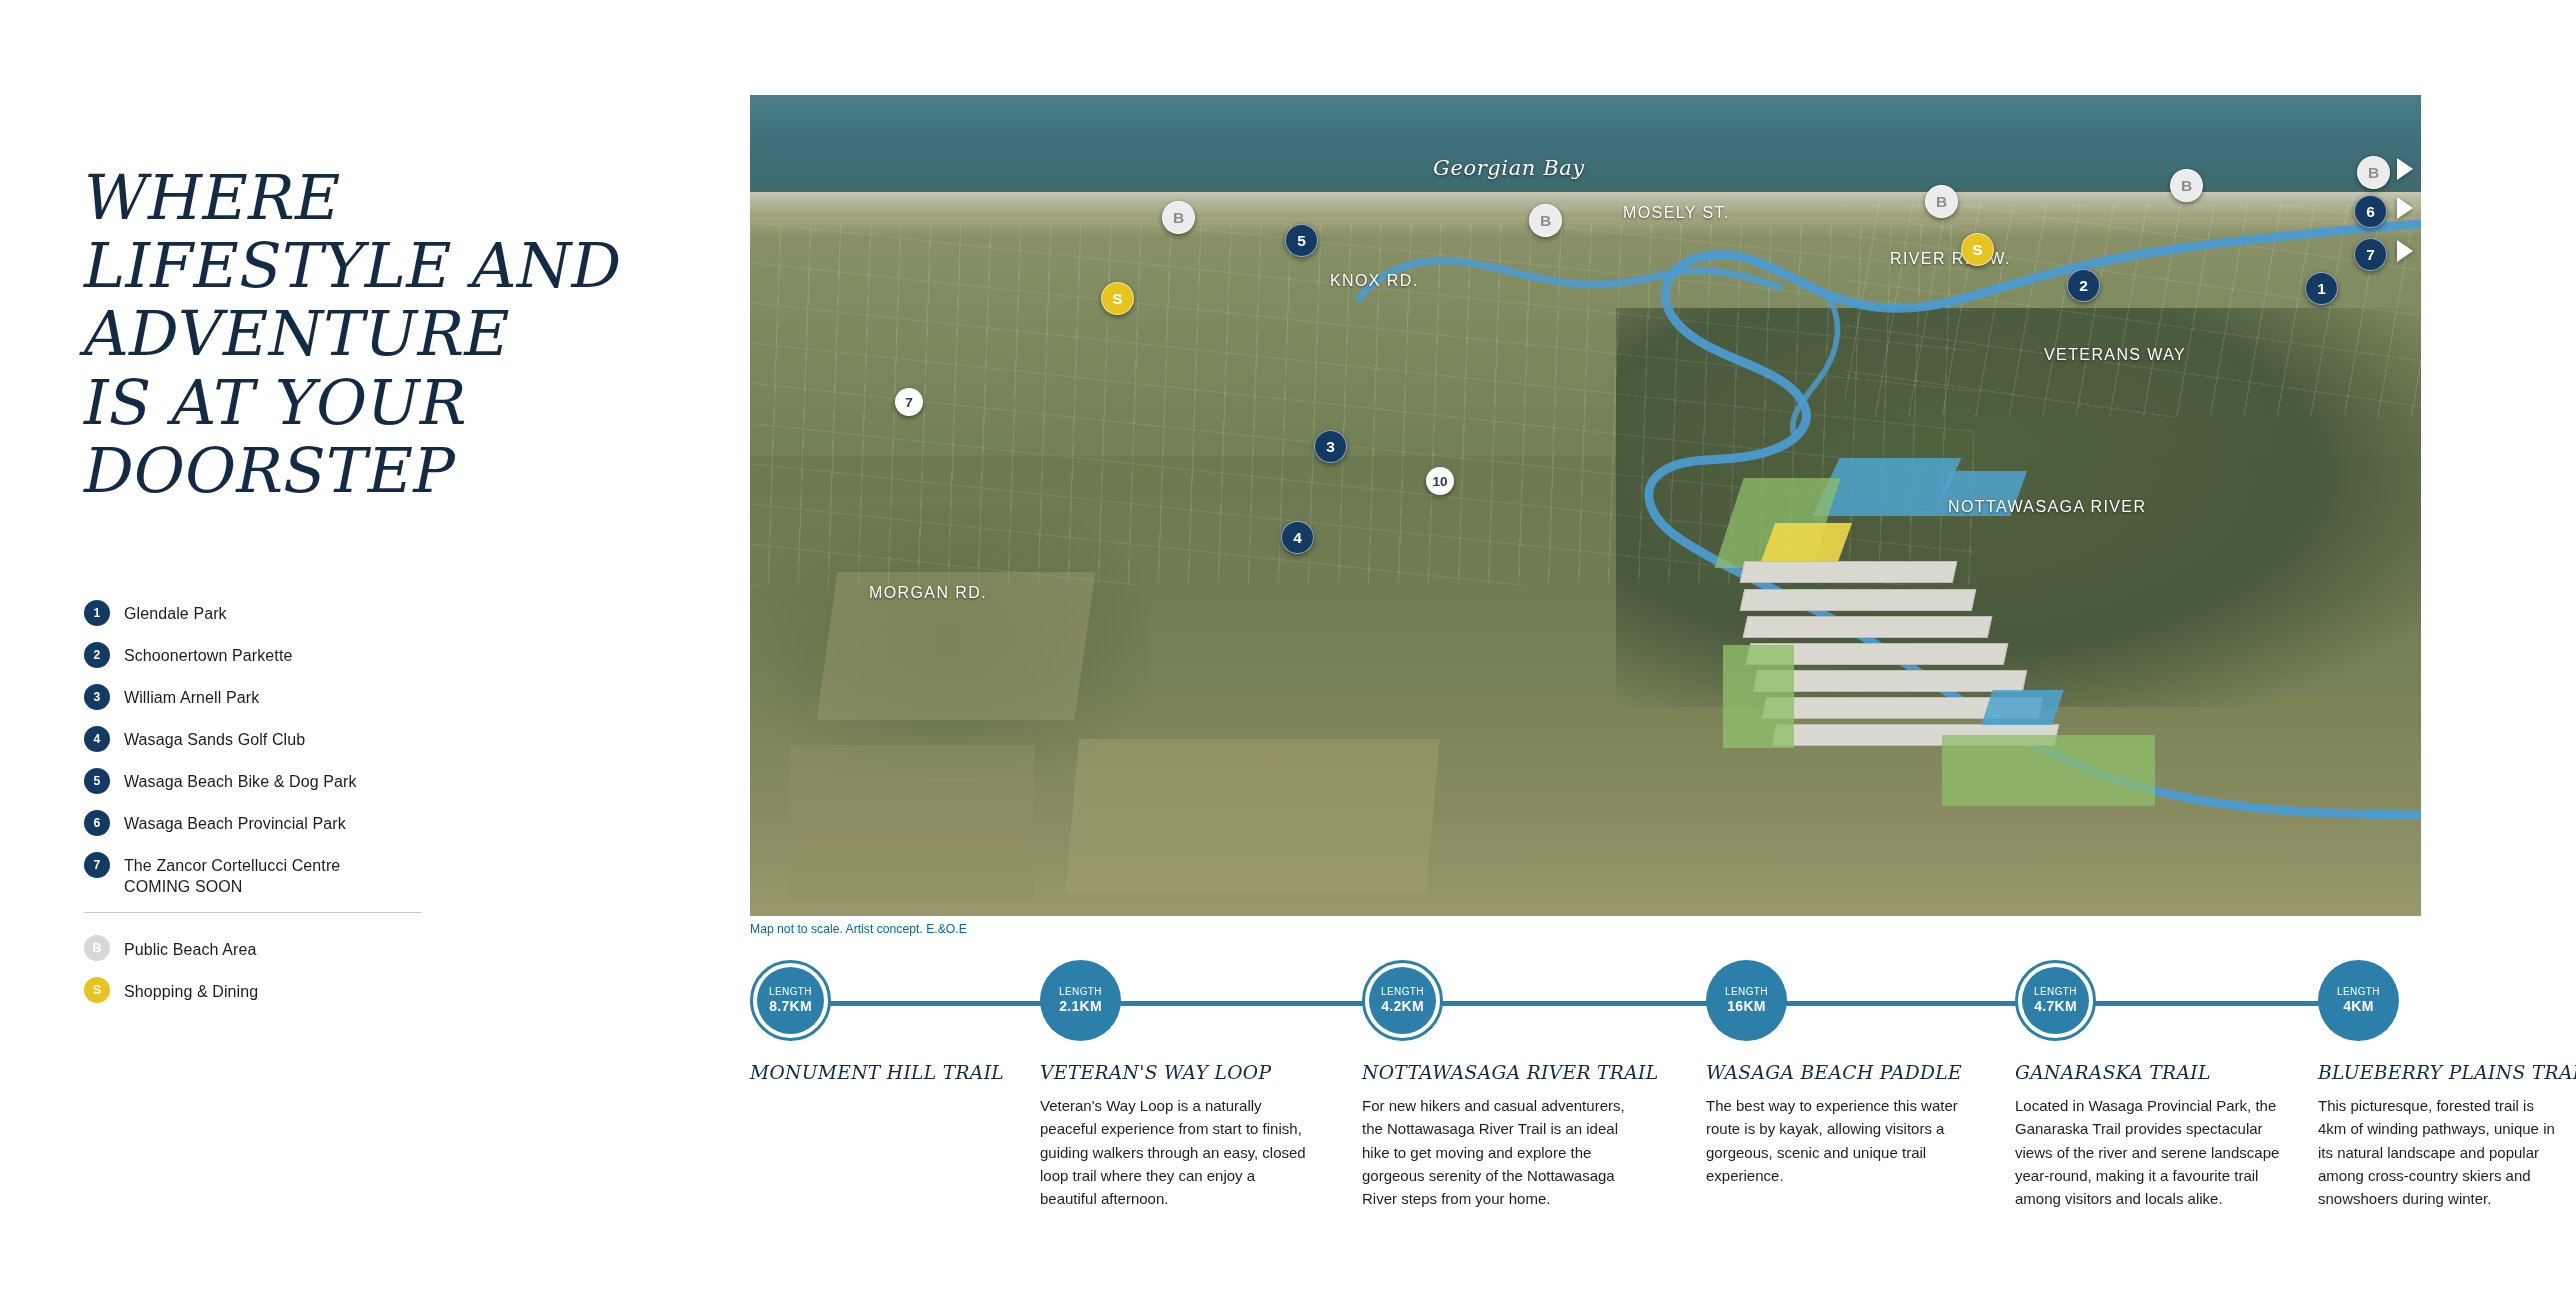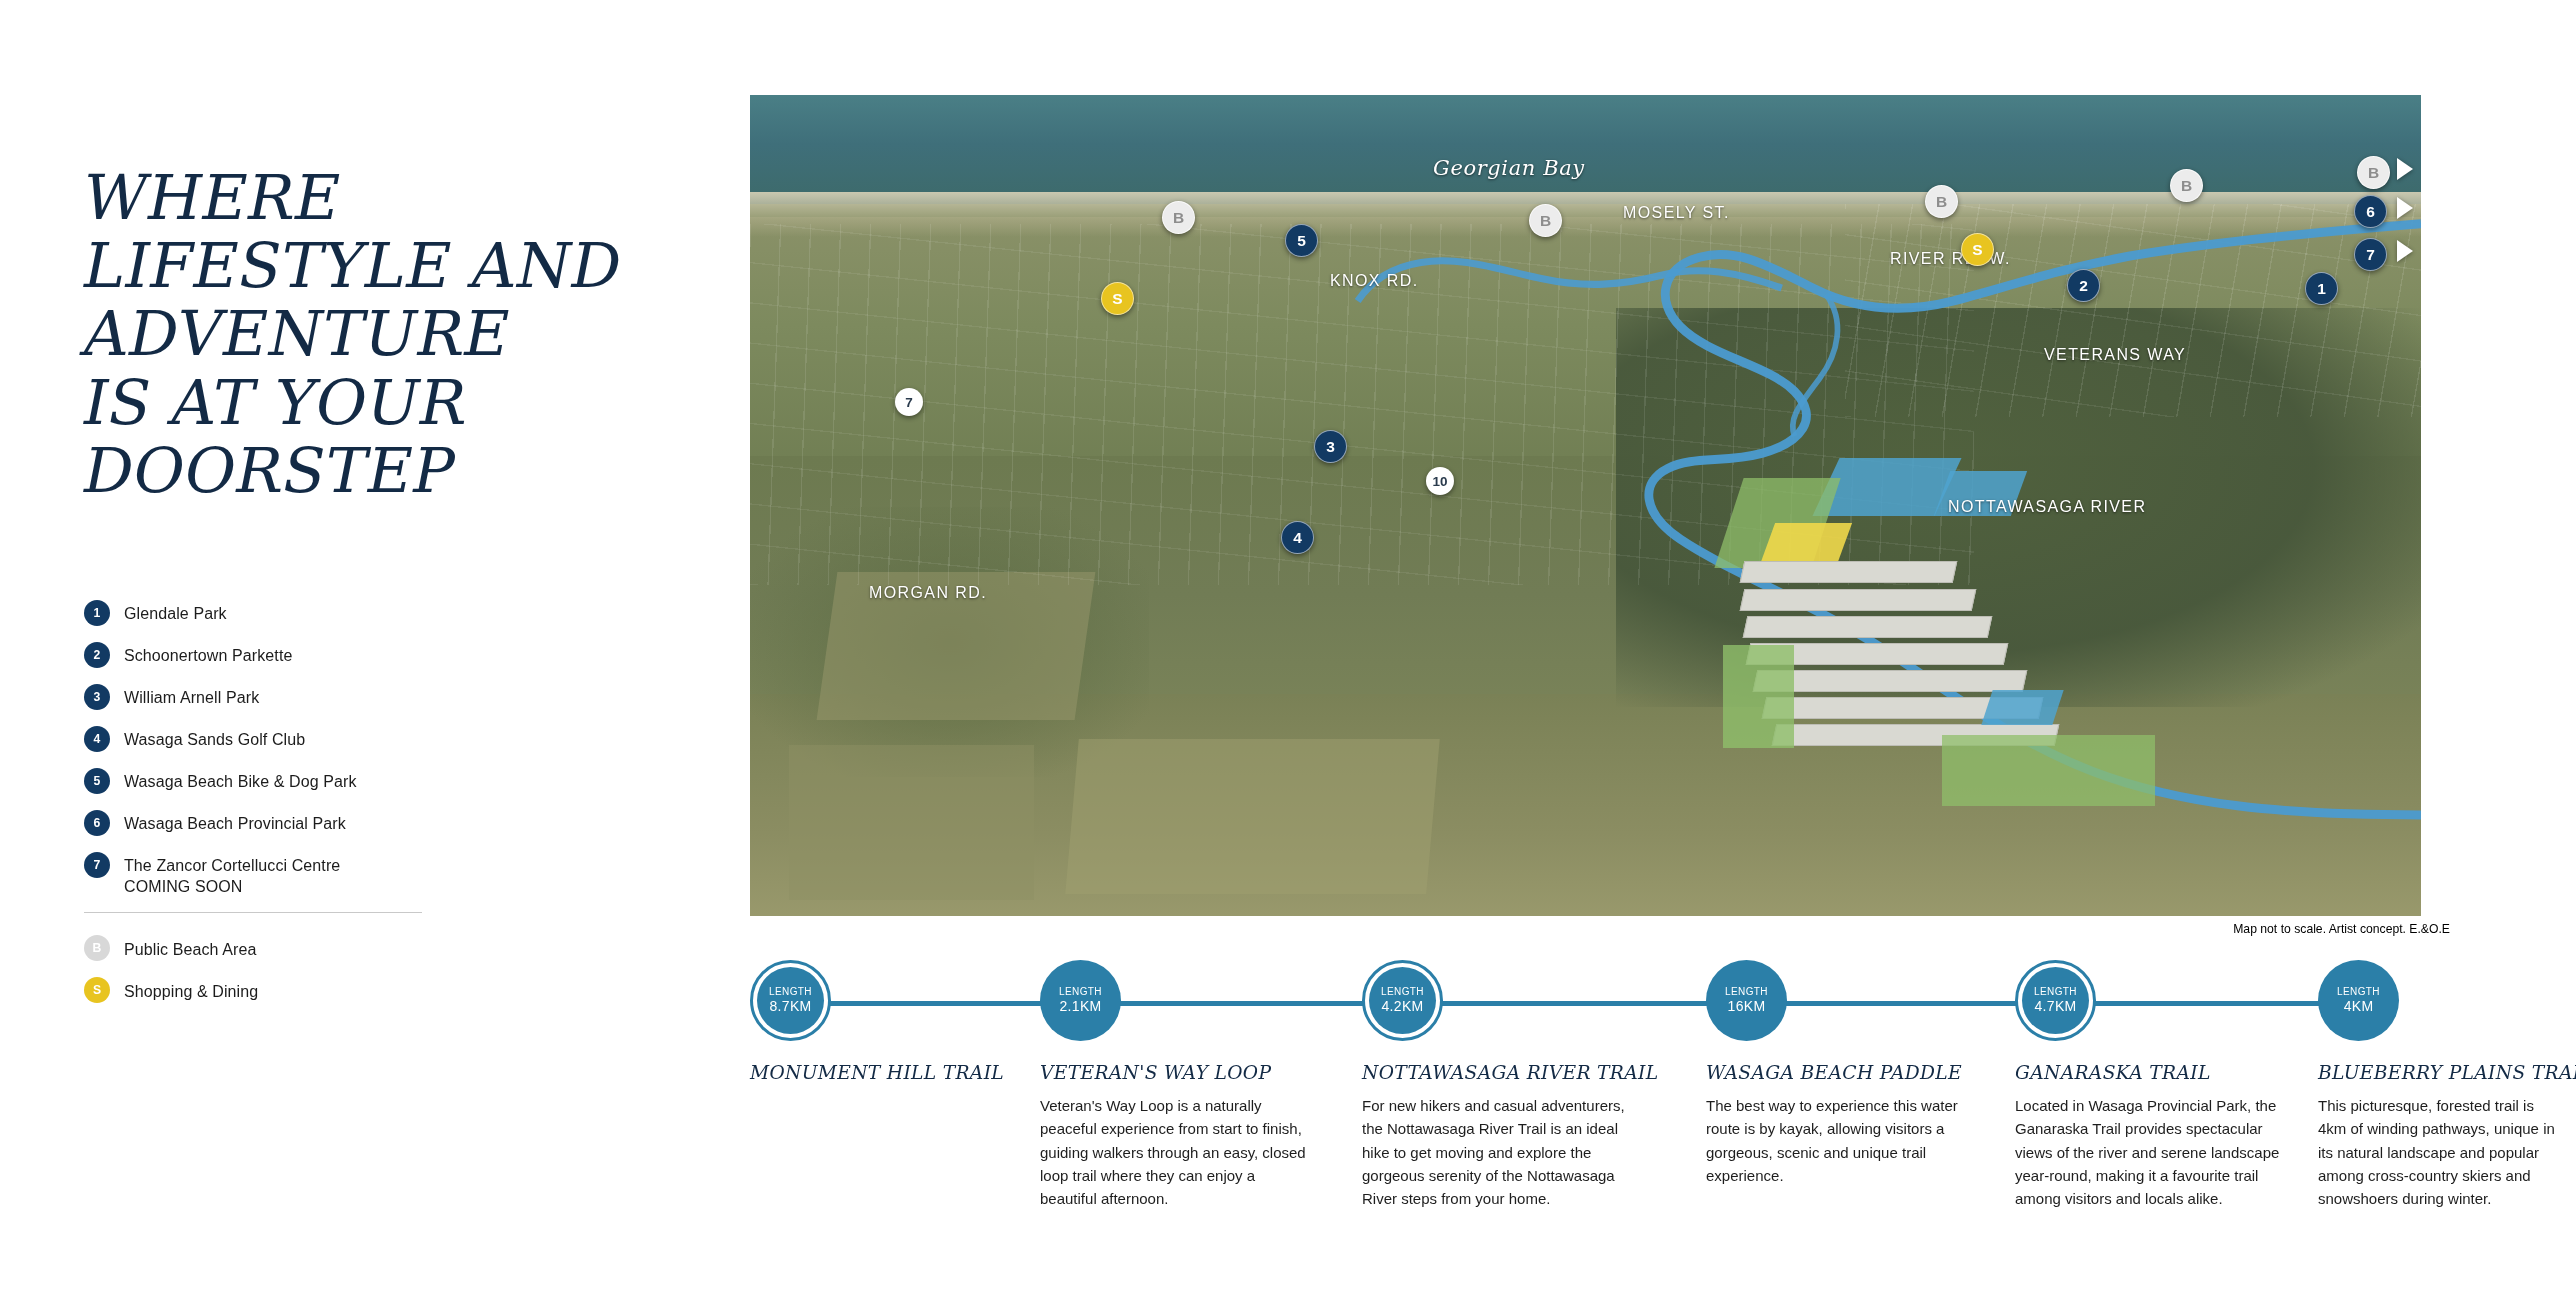--- a/index.html
+++ b/index.html
@@ -187,23 +187,22 @@
     width: 0; height: 0;
     border-top: 11px solid transparent;
     border-bottom: 11px solid transparent;
     border-left: 16.7px solid #ffffff;
     filter: drop-shadow(0 1.3px 1.9px rgba(0,0,0,.4));
   }
   .map-note-wrap {
     position: absolute;
     left: 750px; top: 922px;
     width: 1700px;
-    text-align: right;
     font-size: 12.2px;
-    color: #000000;
+    color: #0369a1;
   }
 
   
   .trails {
     position: absolute;
     left: 750px; top: 960px;
     width: 1739px;
   }
   .timeline-line {
     position: absolute;
@@ -235,21 +234,21 @@
     display: flex; flex-direction: column;
     align-items: center; justify-content: center;
   }
   .node-label {
     font-size: 10px;
     letter-spacing: 0.4px;
     line-height: 1.15;
   }
   .node-value {
     font-size: 14px;
-    font-weight: 400;
+    font-weight: 700;
     letter-spacing: 0.3px;
     line-height: 1.2;
   }
   .trail-title {
     margin-top: 20.6px;
     font-family: "DejaVu Serif", serif;
     font-style: italic;
     font-size: 18.7px;
     color: #132a45;
     letter-spacing: 0.3px;

